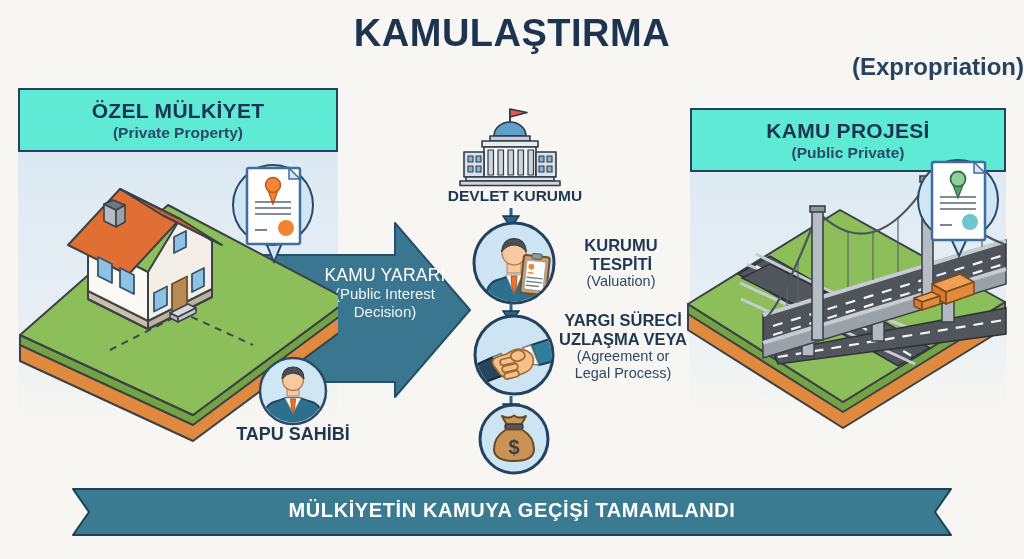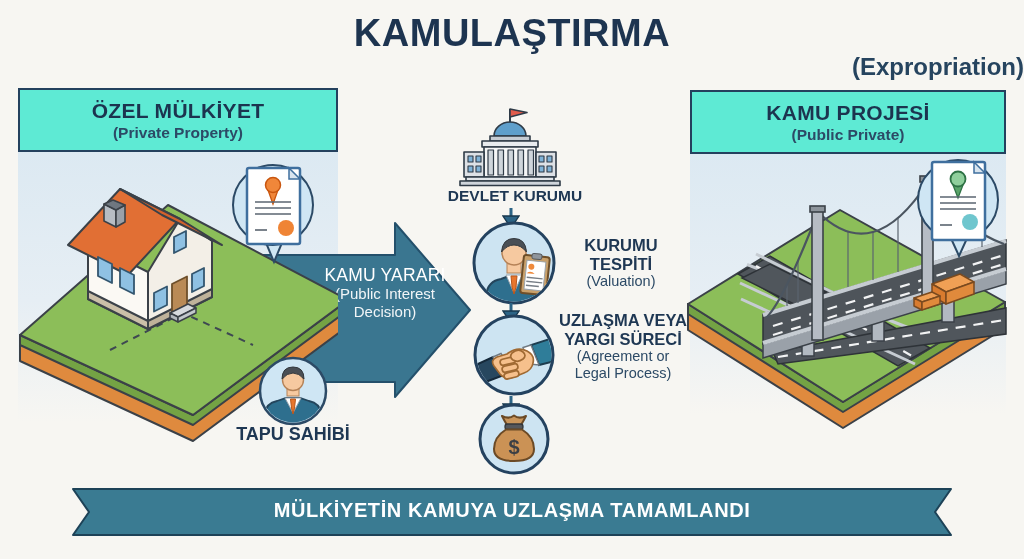--- a/index.html
+++ b/index.html
@@ -14,21 +14,21 @@
 
   
   .panel-bg{background:linear-gradient(180deg,#dce9f2 0%,#e6eef4 55%,rgba(247,246,242,0) 100%);}
   .panel-bg.left{left:18px;top:150px;width:320px;height:272px;}
   .panel-bg.right{left:690px;top:152px;width:316px;height:262px;}
 
   
   .header-box{background:#5eead4;border:2.5px solid #24415e;box-sizing:border-box;
               display:flex;flex-direction:column;align-items:center;justify-content:center;}
   .header-box.left{left:18px;top:88px;width:320px;height:64px;}
-  .header-box.right{left:690px;top:90px;width:316px;height:64px;}
+  .header-box.right{left:690px;top:108px;width:316px;height:64px;}
   .hb-title{font-size:21px;font-weight:bold;color:#1c344f;letter-spacing:.3px;}
   .hb-sub{font-size:15.5px;font-weight:600;color:#2c4a66;margin-top:1px;}
 
   
   .arrow-text{left:302px;top:266px;width:166px;text-align:center;color:#fff;}
   .arrow-text .t{font-size:17.5px;font-weight:normal;line-height:19px;letter-spacing:.2px;}
   .arrow-text .s{font-size:15px;font-weight:500;line-height:17.5px;color:rgba(255,255,255,.93);}
 
   
   .inst-label{left:430px;top:187px;width:170px;text-align:center;font-size:15.5px;font-weight:bold;color:#1e3753;}
@@ -317,37 +317,37 @@
       <g fill="#f6c08c" stroke="#a06a33" stroke-width="1.7" stroke-linejoin="round">
         <path d="M36,42 q10,-8 20,-3 q8,4 6,12 q-1,7 -9,10 l-10,4 q-9,3 -14,-3 l-6,-8 q-4,-6 3,-9 z"></path>
         <rect x="29" y="46" width="16" height="6" rx="3" transform="rotate(-14 37 49)"></rect>
         <rect x="31" y="53" width="16" height="6" rx="3" transform="rotate(-14 39 56)"></rect>
         <rect x="33" y="60" width="15" height="6" rx="3" transform="rotate(-14 40 63)"></rect>
         <path d="M41,41 q6,-5 11,-1 q4,3.5 0,7 q-5,4 -10,1 q-4,-3 -1,-7 z"></path>
       </g>
     </g>
   </svg>
   <div class="abs step-label s2">
+    <div class="t">YARGI SÜRECİ</div>
     <div class="t">UZLAŞMA VEYA</div>
-    <div class="t">YARGI SÜRECİ</div>
     <div class="s">(Agreement or</div>
     <div class="s">Legal Process)</div>
   </div>
 
   <svg class="abs" style="left:502px;top:396px;" width="18" height="20" viewBox="0 0 18 20">
     <rect x="7.5" y="0" width="3" height="9" fill="#2c6486"></rect>
     <polygon points="1,8 17,8 9,20" fill="#2c6486" stroke="#17374d" stroke-width="1.3"></polygon>
   </svg>
 
   <svg class="abs" style="left:477px;top:402px;" width="74" height="74" viewBox="0 0 74 74">
     <circle cx="37" cy="37" r="34" fill="#cde4f2" stroke="#24425f" stroke-width="3"></circle>
     <path d="M30,23 q-3,-5 -5,-9 q7,3.5 12,-0.5 q5,4 12,0.5 q-2,4 -5,9" fill="#c9955b" stroke="#6b4a26" stroke-width="2" stroke-linejoin="round"></path>
     <rect x="28" y="22" width="18" height="5.5" rx="2.5" fill="#54575c" stroke="#33373b" stroke-width="1.3"></rect>
     <path d="M29,27.5 q-12,7.5 -12,19.5 q0,12 20,12 q20,0 20,-12 q0,-12 -12,-19.5 z" fill="#cb9255" stroke="#6b4a26" stroke-width="2"></path>
     <text x="37" y="52" text-anchor="middle" font-family="Liberation Sans, sans-serif" font-size="20" font-weight="bold" fill="#3b3f45">$</text>
   </svg>
 
   <svg class="abs" style="left:0;top:484px;" width="1024" height="56" viewBox="0 0 1024 56">
     <polygon points="73,5 951,5 935,28 951,51 73,51 89,28" fill="#3a7b92" stroke="#1d4257" stroke-width="2" stroke-linejoin="round"></polygon>
   </svg>
-  <div class="abs banner-text">MÜLKİYETİN KAMUYA UZLAŞMA TAMAMLANDI</div>
+  <div class="abs banner-text">MÜLKİYETİN KAMUYA GEÇİŞİ TAMAMLANDI</div>
 
 </div>
 
 </body></html>

